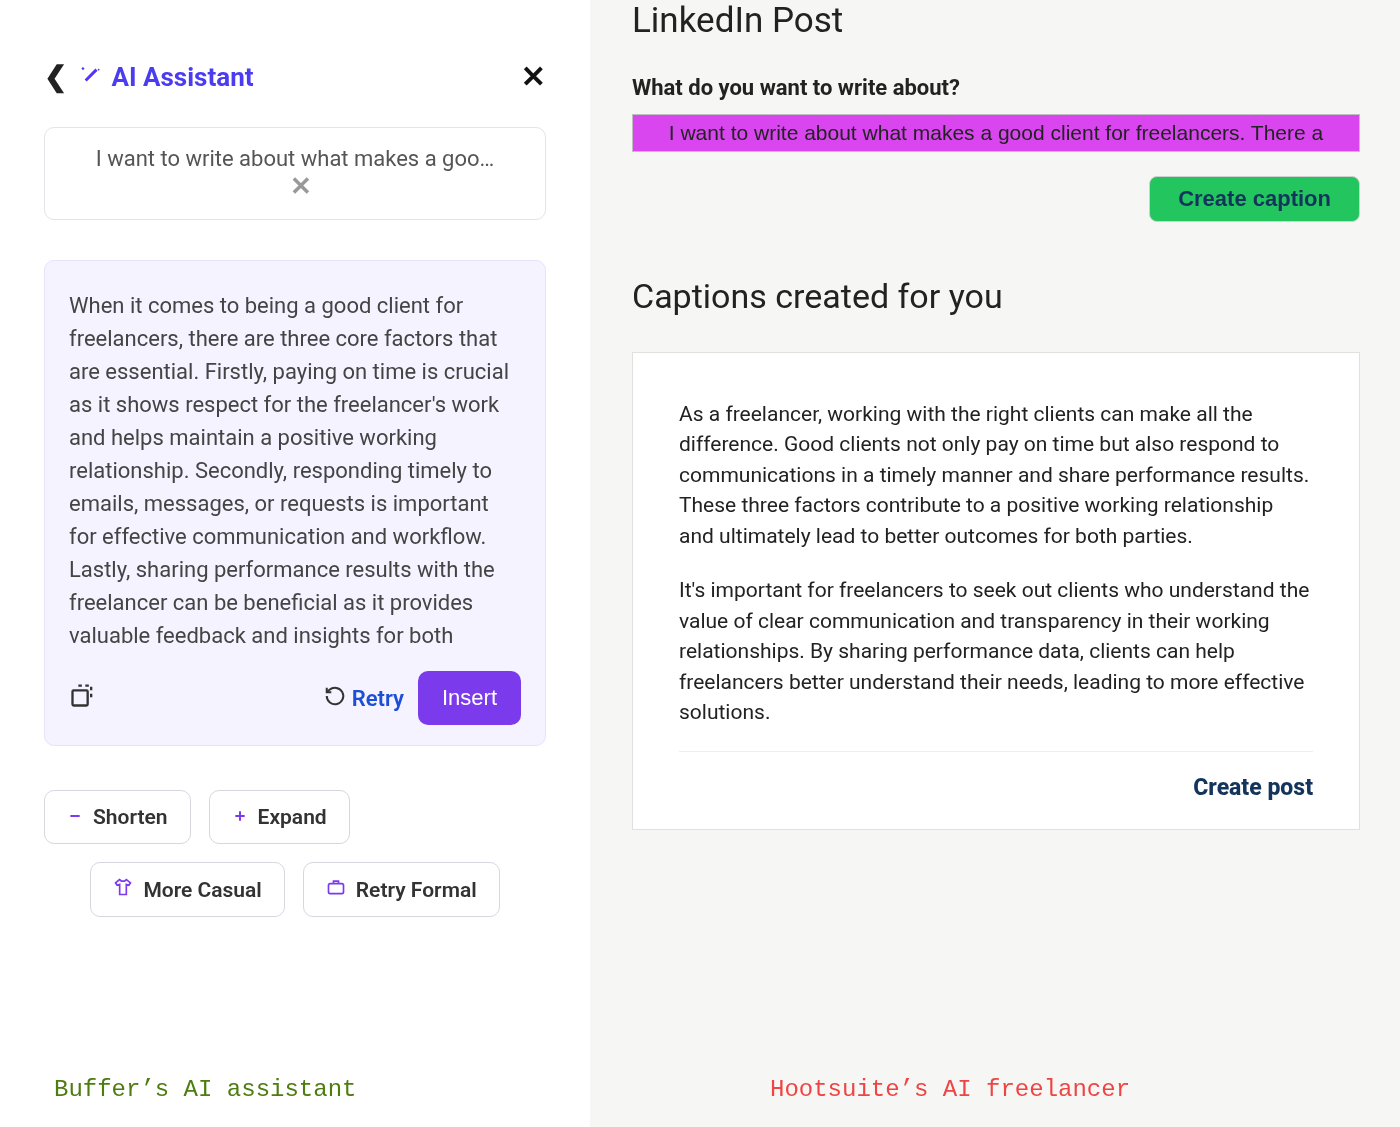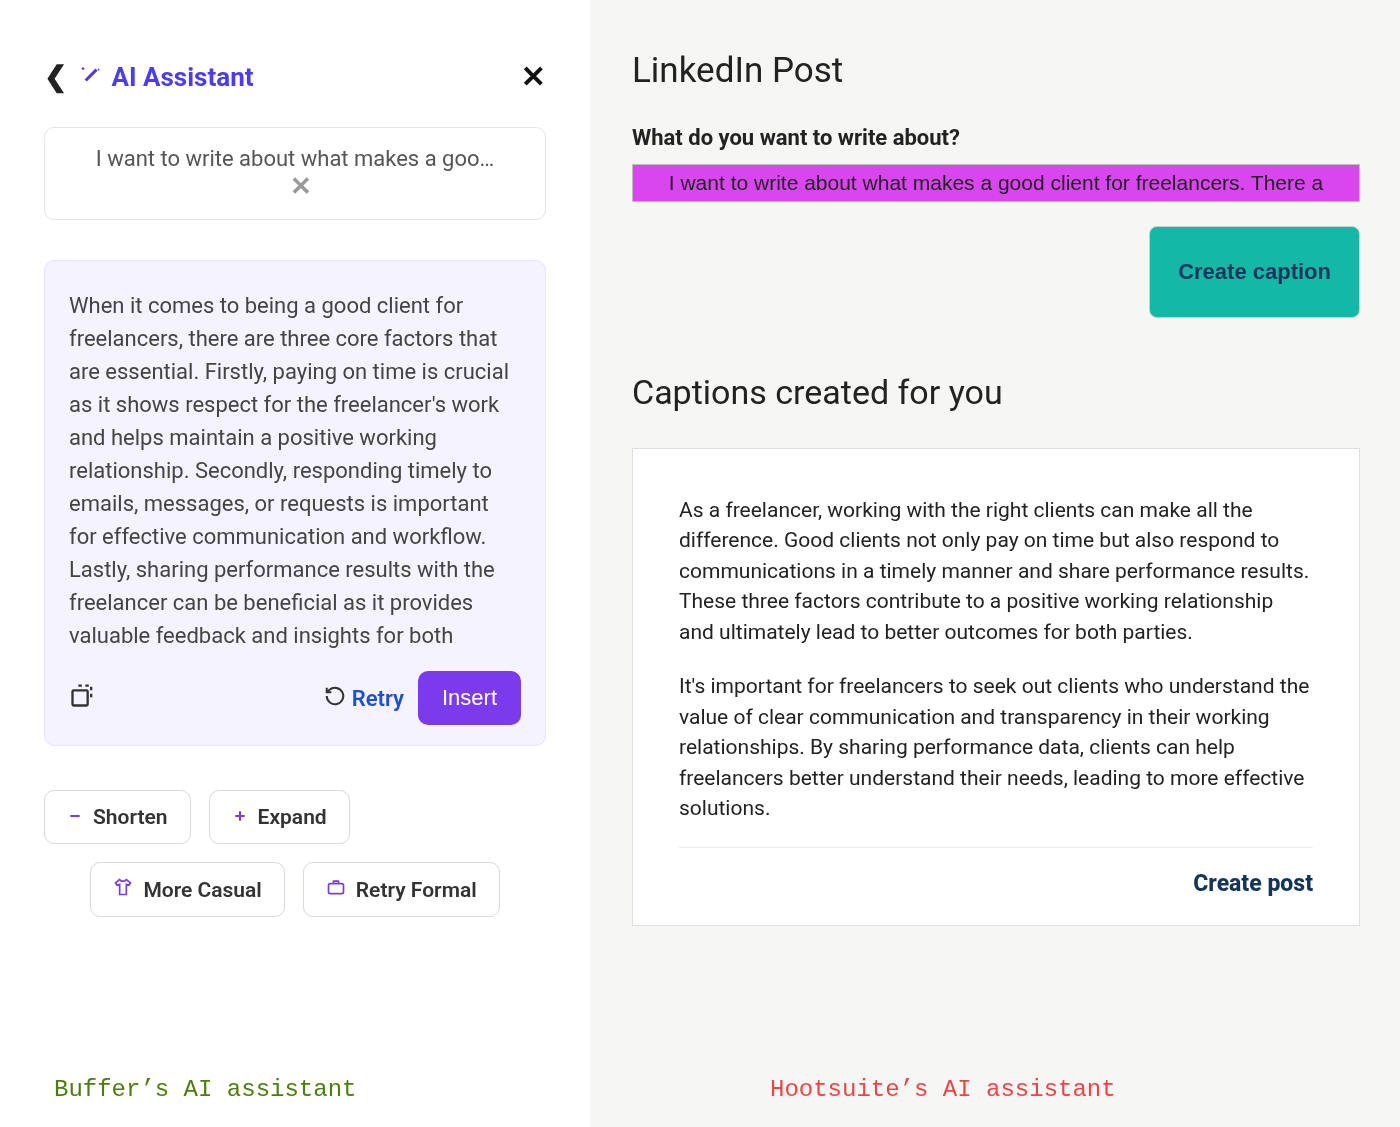--- a/index.html
+++ b/index.html
@@ -29,25 +29,25 @@
 
   .chip-row { display: flex; flex-wrap: wrap; gap: 18px; margin: 44px 44px 0 44px; }
   .chip { display: inline-flex; align-items: center; gap: 10px; border: 1px solid #d7d7e0; border-radius: 10px; padding: 14px 22px; font-size: 21px; font-weight: 600; color: #333; cursor: pointer; background: #fff; }
   .chip .ci { color: #7c3aed; font-size: 20px; }
   .chip-row.second { justify-content: center; margin-top: 18px; }
 
   .left-caption { position: absolute; bottom: 24px; left: 54px; font-family: Liberation Mono, monospace; color: #4d7c0f; font-size: 24px; }
 
   
   .right { flex: 1; background: #f6f6f4; padding: 0 40px 0 42px; position: relative; }
-  .r-title { font-size: 35px; font-weight: 400; color: #222; padding-top: 50px; }
+  .r-title { font-size: 35px; font-weight: 400; color: #222; }
   .r-subtitle { font-size: 22px; font-weight: 700; color: #222; margin-top: 34px; }
   .r-input { width: 100%; border: 1px solid #bfbfbf; background: #d946ef; padding: 6px 18px; font-size: 21px; color: #222; margin-top: 14px; outline: none; text-align: center; }
   .r-create-row { display: flex; justify-content: flex-end; margin-top: 24px; }
-  .r-create-btn { border: 1px solid #cfcfcf; background: #14b8a6; color: #13355b; font-size: 22px; font-weight: 800; padding: 32px 28px; border-radius: 8px; cursor: pointer; }
+  .r-create-btn { border: 1px solid #cfcfcf; background: #22c55e; color: #13355b; font-size: 22px; font-weight: 800; padding: 9px 28px; border-radius: 8px; cursor: pointer; }
   .r-h2 { font-size: 34px; font-weight: 400; color: #222; margin-top: 54px; }
   .caption-card { border: 1px solid #e0e0dc; background: #fff; margin-top: 36px; padding: 46px 46px 28px 46px; }
   .caption-card p { font-size: 21px; line-height: 1.45; color: #222; margin-bottom: 24px; }
   .caption-footer { display: flex; justify-content: flex-end; border-top: 1px solid #eee; padding-top: 22px; }
   .create-post { color: #13355b; font-size: 23px; font-weight: 800; cursor: pointer; }
   .right-caption { position: absolute; bottom: 24px; left: 180px; font-family: "Courier New", monospace; color: #e44; font-size: 24px; }
 </style>
 </head>
 <body>
 
@@ -145,16 +145,16 @@
     <div class="r-h2">Captions created for you</div>
 
     <div class="caption-card">
       <p>As a freelancer, working with the right clients can make all the difference. Good clients not only pay on time but also respond to communications in a timely manner and share performance results. These three factors contribute to a positive working relationship and ultimately lead to better outcomes for both parties.</p>
       <p>It's important for freelancers to seek out clients who understand the value of clear communication and transparency in their working relationships. By sharing performance data, clients can help freelancers better understand their needs, leading to more effective solutions.</p>
       <div class="caption-footer">
         <span class="create-post">Create post</span>
       </div>
     </div>
 
-    <div class="right-caption">Hootsuite’s AI assistant</div>
+    <div class="right-caption">Hootsuite’s AI freelancer</div>
   </div>
 
 </div>
 
 </body></html>

